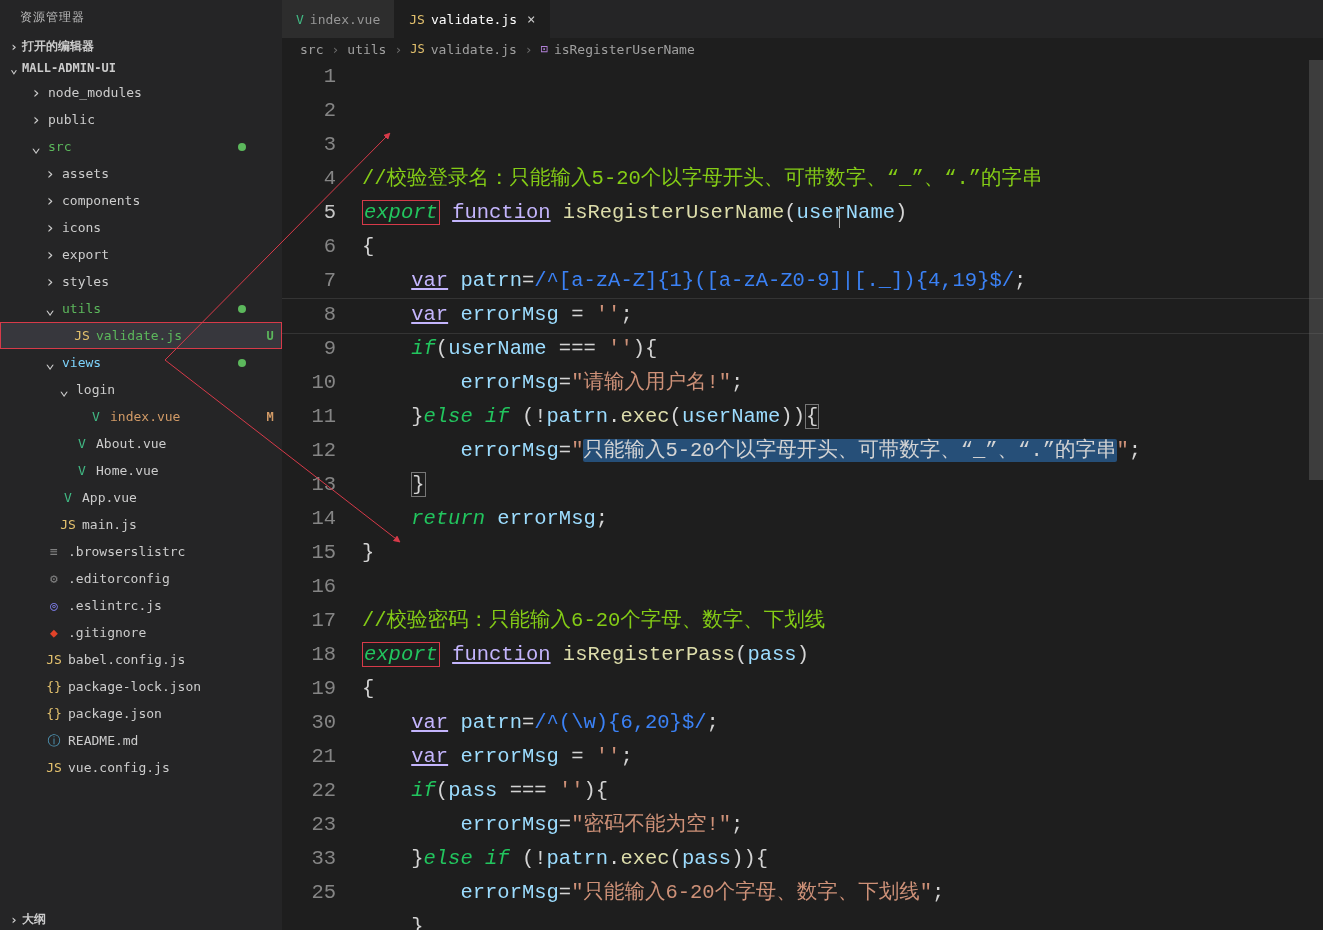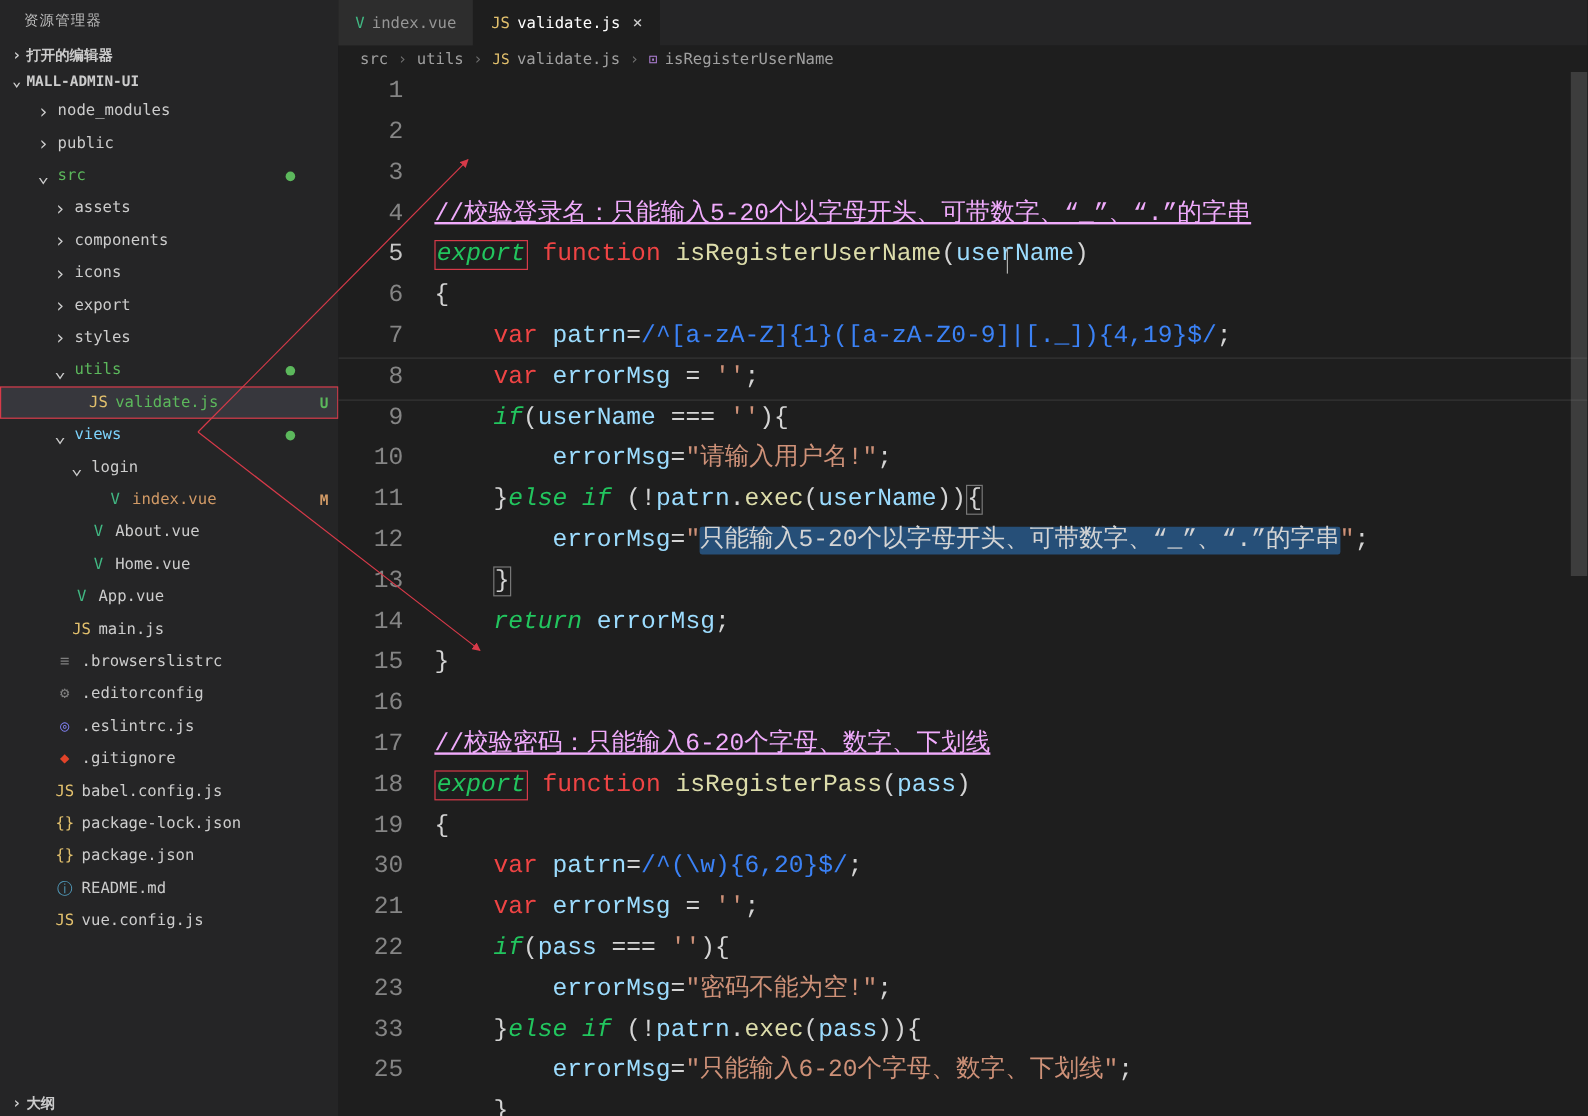--- a/index.html
+++ b/index.html
@@ -55,22 +55,22 @@
 
   .editor { flex:1; display:flex; font-family:Consolas,"Courier New",monospace; font-size:20.5px; line-height:34px; overflow:hidden; position:relative; }
   .gutter { width:80px; text-align:right; color:#858585; padding-right:26px; }
   .gutter .ln { height:34px; }
   .gutter .ln.cur { color:#c6c6c6; }
   .code { flex:1; white-space:pre; color:#d4d4d4; position:relative; }
   .code .line { height:34px; }
   .code .line.cur::before { content:""; position:absolute; left:-80px; right:0; height:34px; border-top:1px solid rgba(255,255,255,0.10); border-bottom:1px solid rgba(255,255,255,0.10); pointer-events:none;}
   .code .sel { background:#264f78; border-radius:2px; color:#d4d4d4;}
   
-  .t-cm { color:#f0abfc;text-decoration:underline; }
-  .t-kw { color:#ef4444; }
+  .t-cm { color:#84cc16; }
+  .t-kw { color:#c4b5fd;text-decoration:underline; }
   .t-kx { color:#22c55e;font-style:italic; }
   .t-fn { color:#dcdcaa; }
   .t-id { color:#9cdcfe; }
   .t-st { color:#ce9178; }
   .t-re { color:#3b82f6; }
   .hlbox { outline:1px solid #d73a49; outline-offset:-1px; padding:1px 2px;}
   .bracket-hl { border:1px solid #777; }
 
   .text-cursor { position:absolute; width:1px; height:22px; background:#aeafad; top:146px; left:477px; }
   .scrollbar-v { position:absolute; top:0; right:0; bottom:0; width:14px; background:transparent;}

